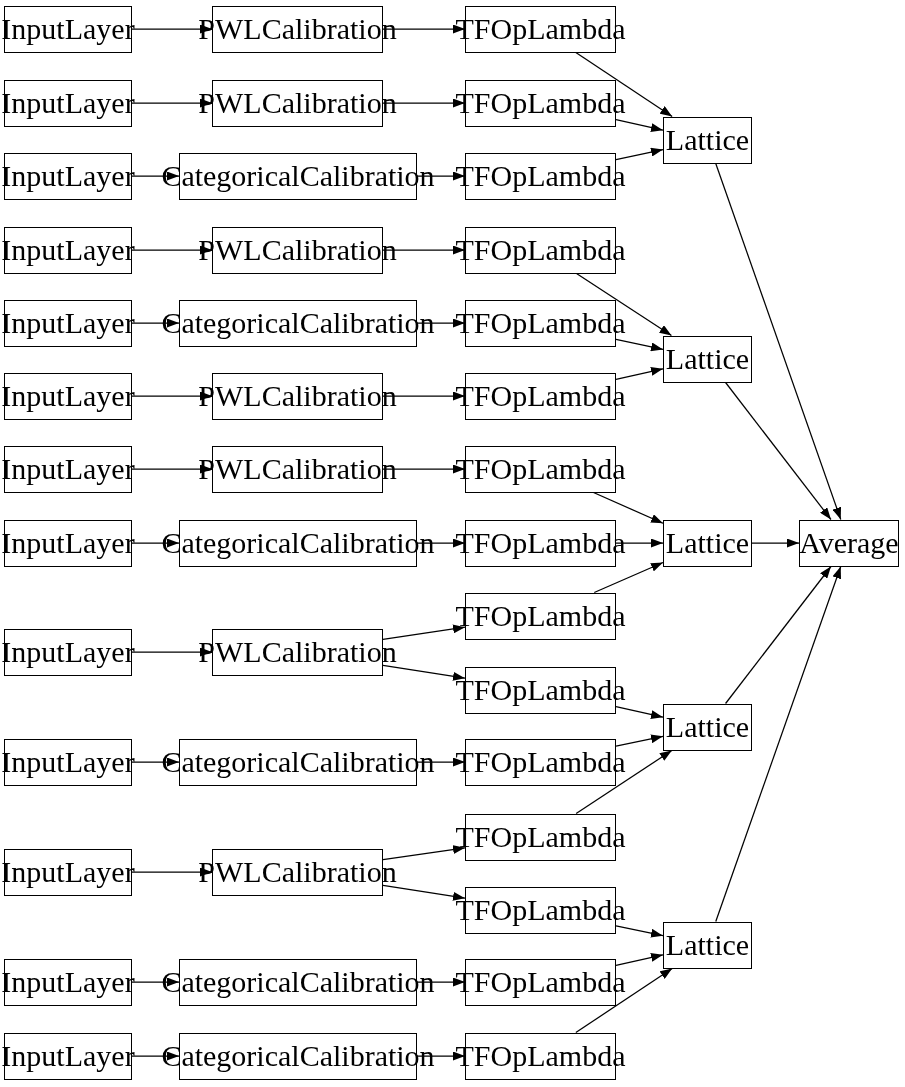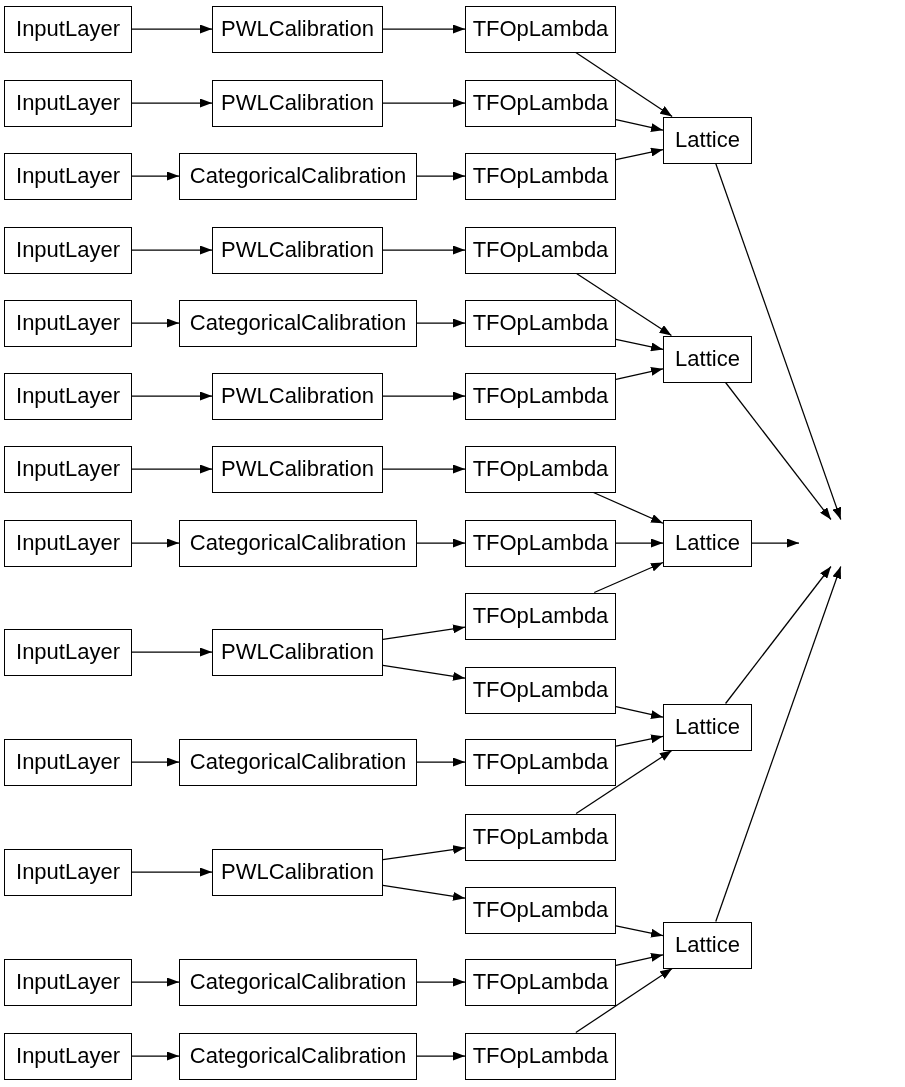--- a/index.html
+++ b/index.html
@@ -18,22 +18,22 @@
   }
   .node {
     position: absolute;
     box-sizing: border-box;
     border: 1.3px solid #000000;
     background: #ffffff;
     color: #000000;
     display: flex;
     align-items: center;
     justify-content: center;
-    font-family: Liberation Sans, sans-serif;
-    font-size: 22px;
+    font-family: Liberation Serif, serif;
+    font-size: 30px;
     line-height: 1;
     white-space: nowrap;
     z-index: 1;
   }
 </style>
 </head>
 <body>
 
 <div id="stage" style="background: rgb(255, 255, 255);">
   <svg id="edges" xmlns="http://www.w3.org/2000/svg" viewBox="0 0 905 1087">
@@ -130,13 +130,14 @@
     <div class="node" style="left: 465px; top: 738.5px; width: 151px; height: 47px; background: rgb(255, 255, 255); border-color: rgb(0, 0, 0); color: rgb(0, 0, 0);">TFOpLambda</div>
     <div class="node" style="left: 465px; top: 813.5px; width: 151px; height: 47px; background: rgb(255, 255, 255); border-color: rgb(0, 0, 0); color: rgb(0, 0, 0);">TFOpLambda</div>
     <div class="node" style="left: 465px; top: 886.5px; width: 151px; height: 47px; background: rgb(255, 255, 255); border-color: rgb(0, 0, 0); color: rgb(0, 0, 0);">TFOpLambda</div>
     <div class="node" style="left: 465px; top: 958.5px; width: 151px; height: 47px; background: rgb(255, 255, 255); border-color: rgb(0, 0, 0); color: rgb(0, 0, 0);">TFOpLambda</div>
     <div class="node" style="left: 465px; top: 1032.5px; width: 151px; height: 47px; background: rgb(255, 255, 255); border-color: rgb(0, 0, 0); color: rgb(0, 0, 0);">TFOpLambda</div>
     <div class="node" style="left: 663px; top: 116.5px; width: 89px; height: 47px; background: rgb(255, 255, 255); border-color: rgb(0, 0, 0); color: rgb(0, 0, 0);">Lattice</div>
     <div class="node" style="left: 663px; top: 335.5px; width: 89px; height: 47px; background: rgb(255, 255, 255); border-color: rgb(0, 0, 0); color: rgb(0, 0, 0);">Lattice</div>
     <div class="node" style="left: 663px; top: 519.5px; width: 89px; height: 47px; background: rgb(255, 255, 255); border-color: rgb(0, 0, 0); color: rgb(0, 0, 0);">Lattice</div>
     <div class="node" style="left: 663px; top: 703.5px; width: 89px; height: 47px; background: rgb(255, 255, 255); border-color: rgb(0, 0, 0); color: rgb(0, 0, 0);">Lattice</div>
     <div class="node" style="left: 663px; top: 921.5px; width: 89px; height: 47px; background: rgb(255, 255, 255); border-color: rgb(0, 0, 0); color: rgb(0, 0, 0);">Lattice</div>
+    <div class="node" style="left: 799px; top: 519.5px; width: 100px; height: 47px; background: rgb(255, 255, 255); border-color: rgb(0, 0, 0); color: rgb(0, 0, 0);">Average</div>
   </div>
 
 </body></html>

